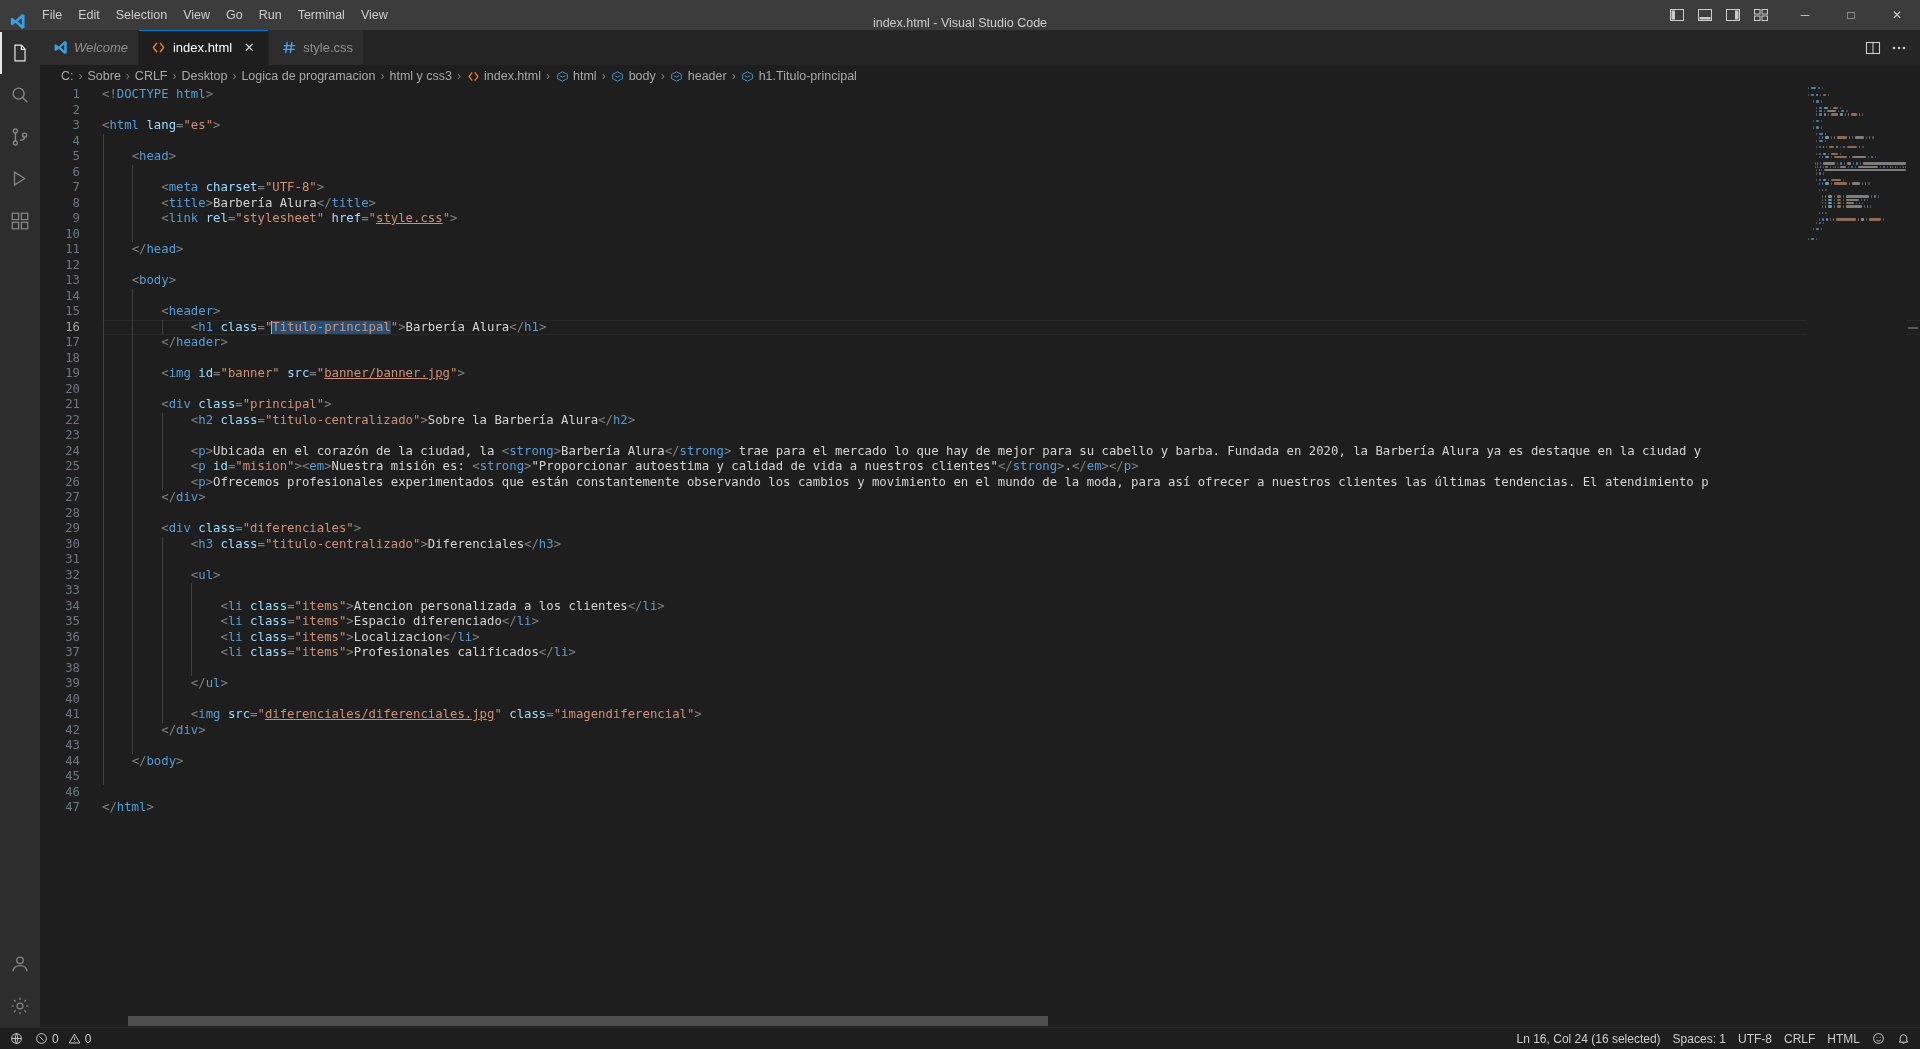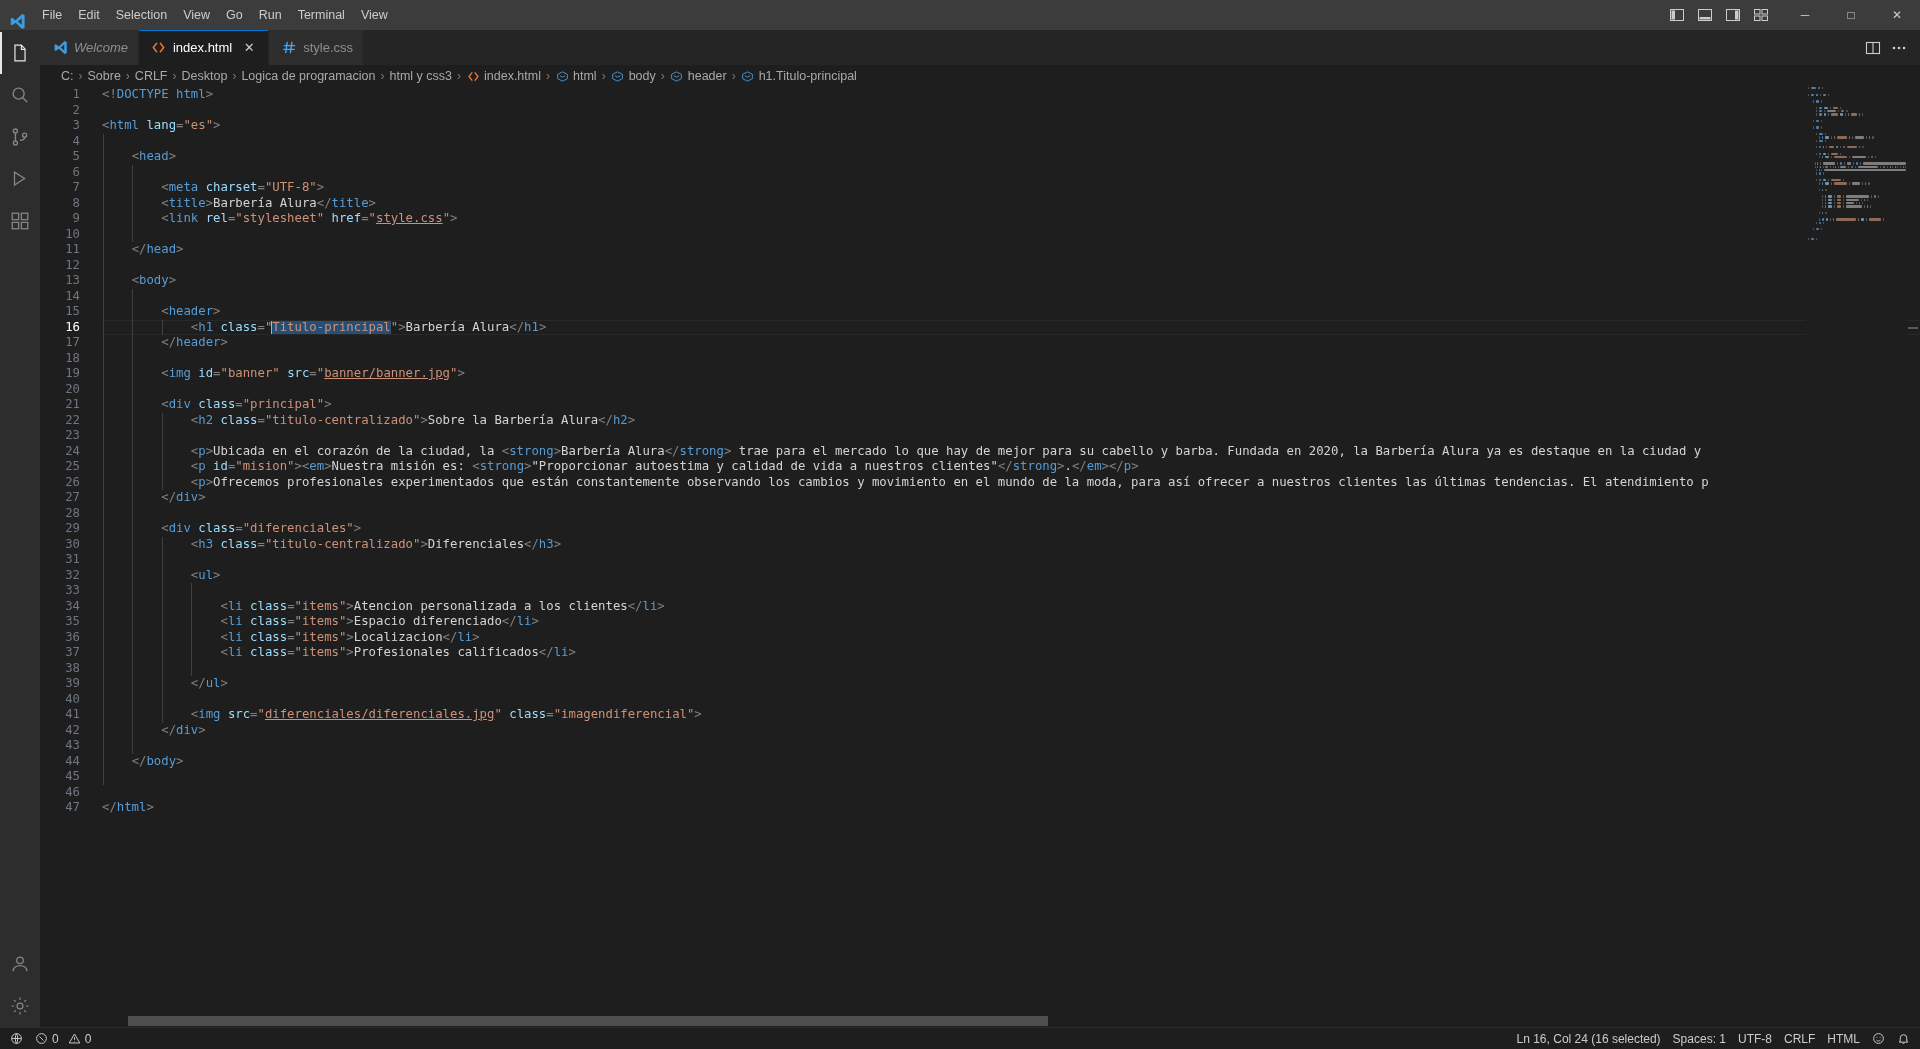--- a/index.html
+++ b/index.html
@@ -91,21 +91,21 @@
     position:absolute; inset:0;
     font-family:"DejaVu Sans Mono", "Liberation Mono", monospace;
     font-size:12.3px; line-height:15.5px;
     white-space:pre;
   }
   .line { display:flex; height:15.5px; position:relative;}
   .lnum {
     width:62px; flex:0 0 62px; text-align:right; padding-right:22px;
     color:#6e7681; user-select:none;
   }
-  .lnum.cur { color:#ffffff; }
+  .lnum.cur { color:#a3a3a3; }
   .ltext { position:relative; flex:1 1 auto; padding-left:0; }
   .line.current .ltext:before{
     content:""; position:absolute; left:0; right:-1200px; top:0; bottom:0;
     border-top:1px solid #282828; border-bottom:1px solid #282828; pointer-events:none;
   }
 
   
   .ig { position:absolute; top:0; bottom:0; width:1px; background:#404040; }
 
   
@@ -160,20 +160,21 @@
     <div class="menu">
       <div class="menu-item">File</div>
       <div class="menu-item">Edit</div>
       <div class="menu-item">Selection</div>
       <div class="menu-item">View</div>
       <div class="menu-item">Go</div>
       <div class="menu-item">Run</div>
       <div class="menu-item">Terminal</div>
       <div class="menu-item">View</div>
     </div>
+    <div class="win-title">index.html - Visual Studio Code</div>
     <div class="tb-right">
       <div class="layout-icons">
         <div class="layout-ico">
           <svg viewBox="0 0 16 16">
               <rect x="1.5" y="2.5" width="13" height="11" fill="none" stroke="#cccccc"></rect>
               <rect x="2.5" y="3.5" width="3.5" height="9" fill="#cccccc"></rect>
             </svg>
         </div>
         <div class="layout-ico">
           <svg viewBox="0 0 16 16">

